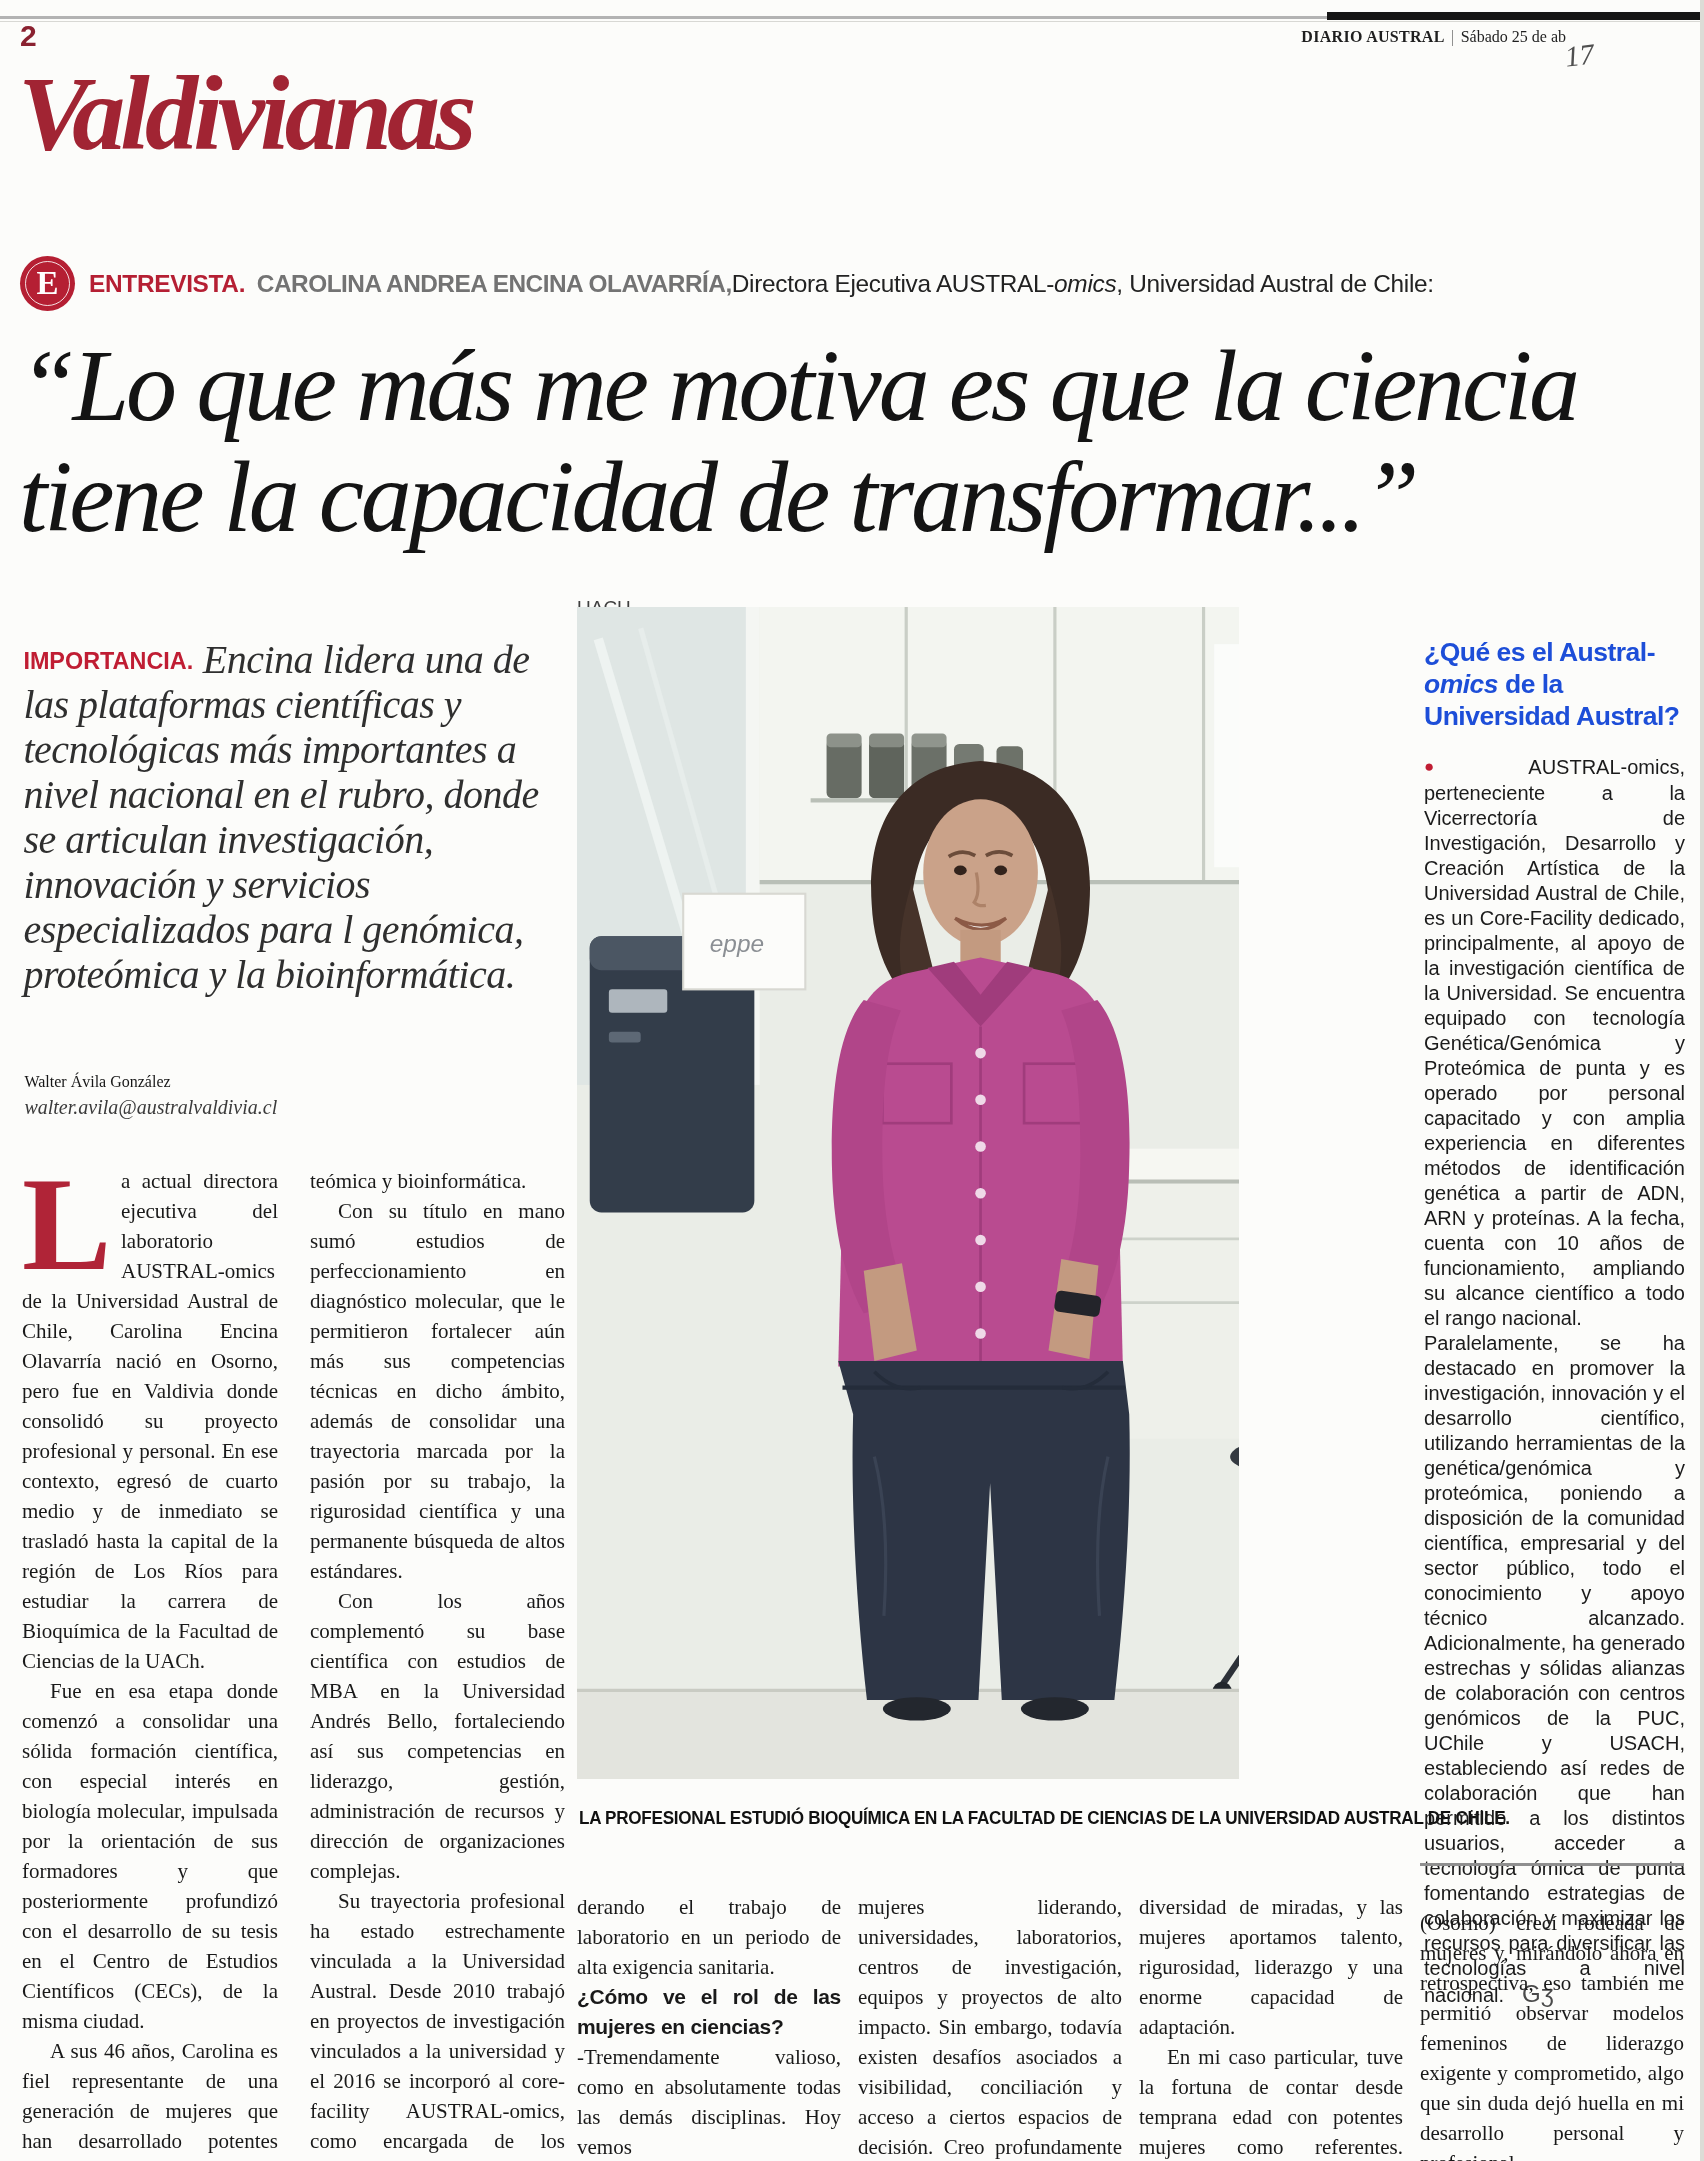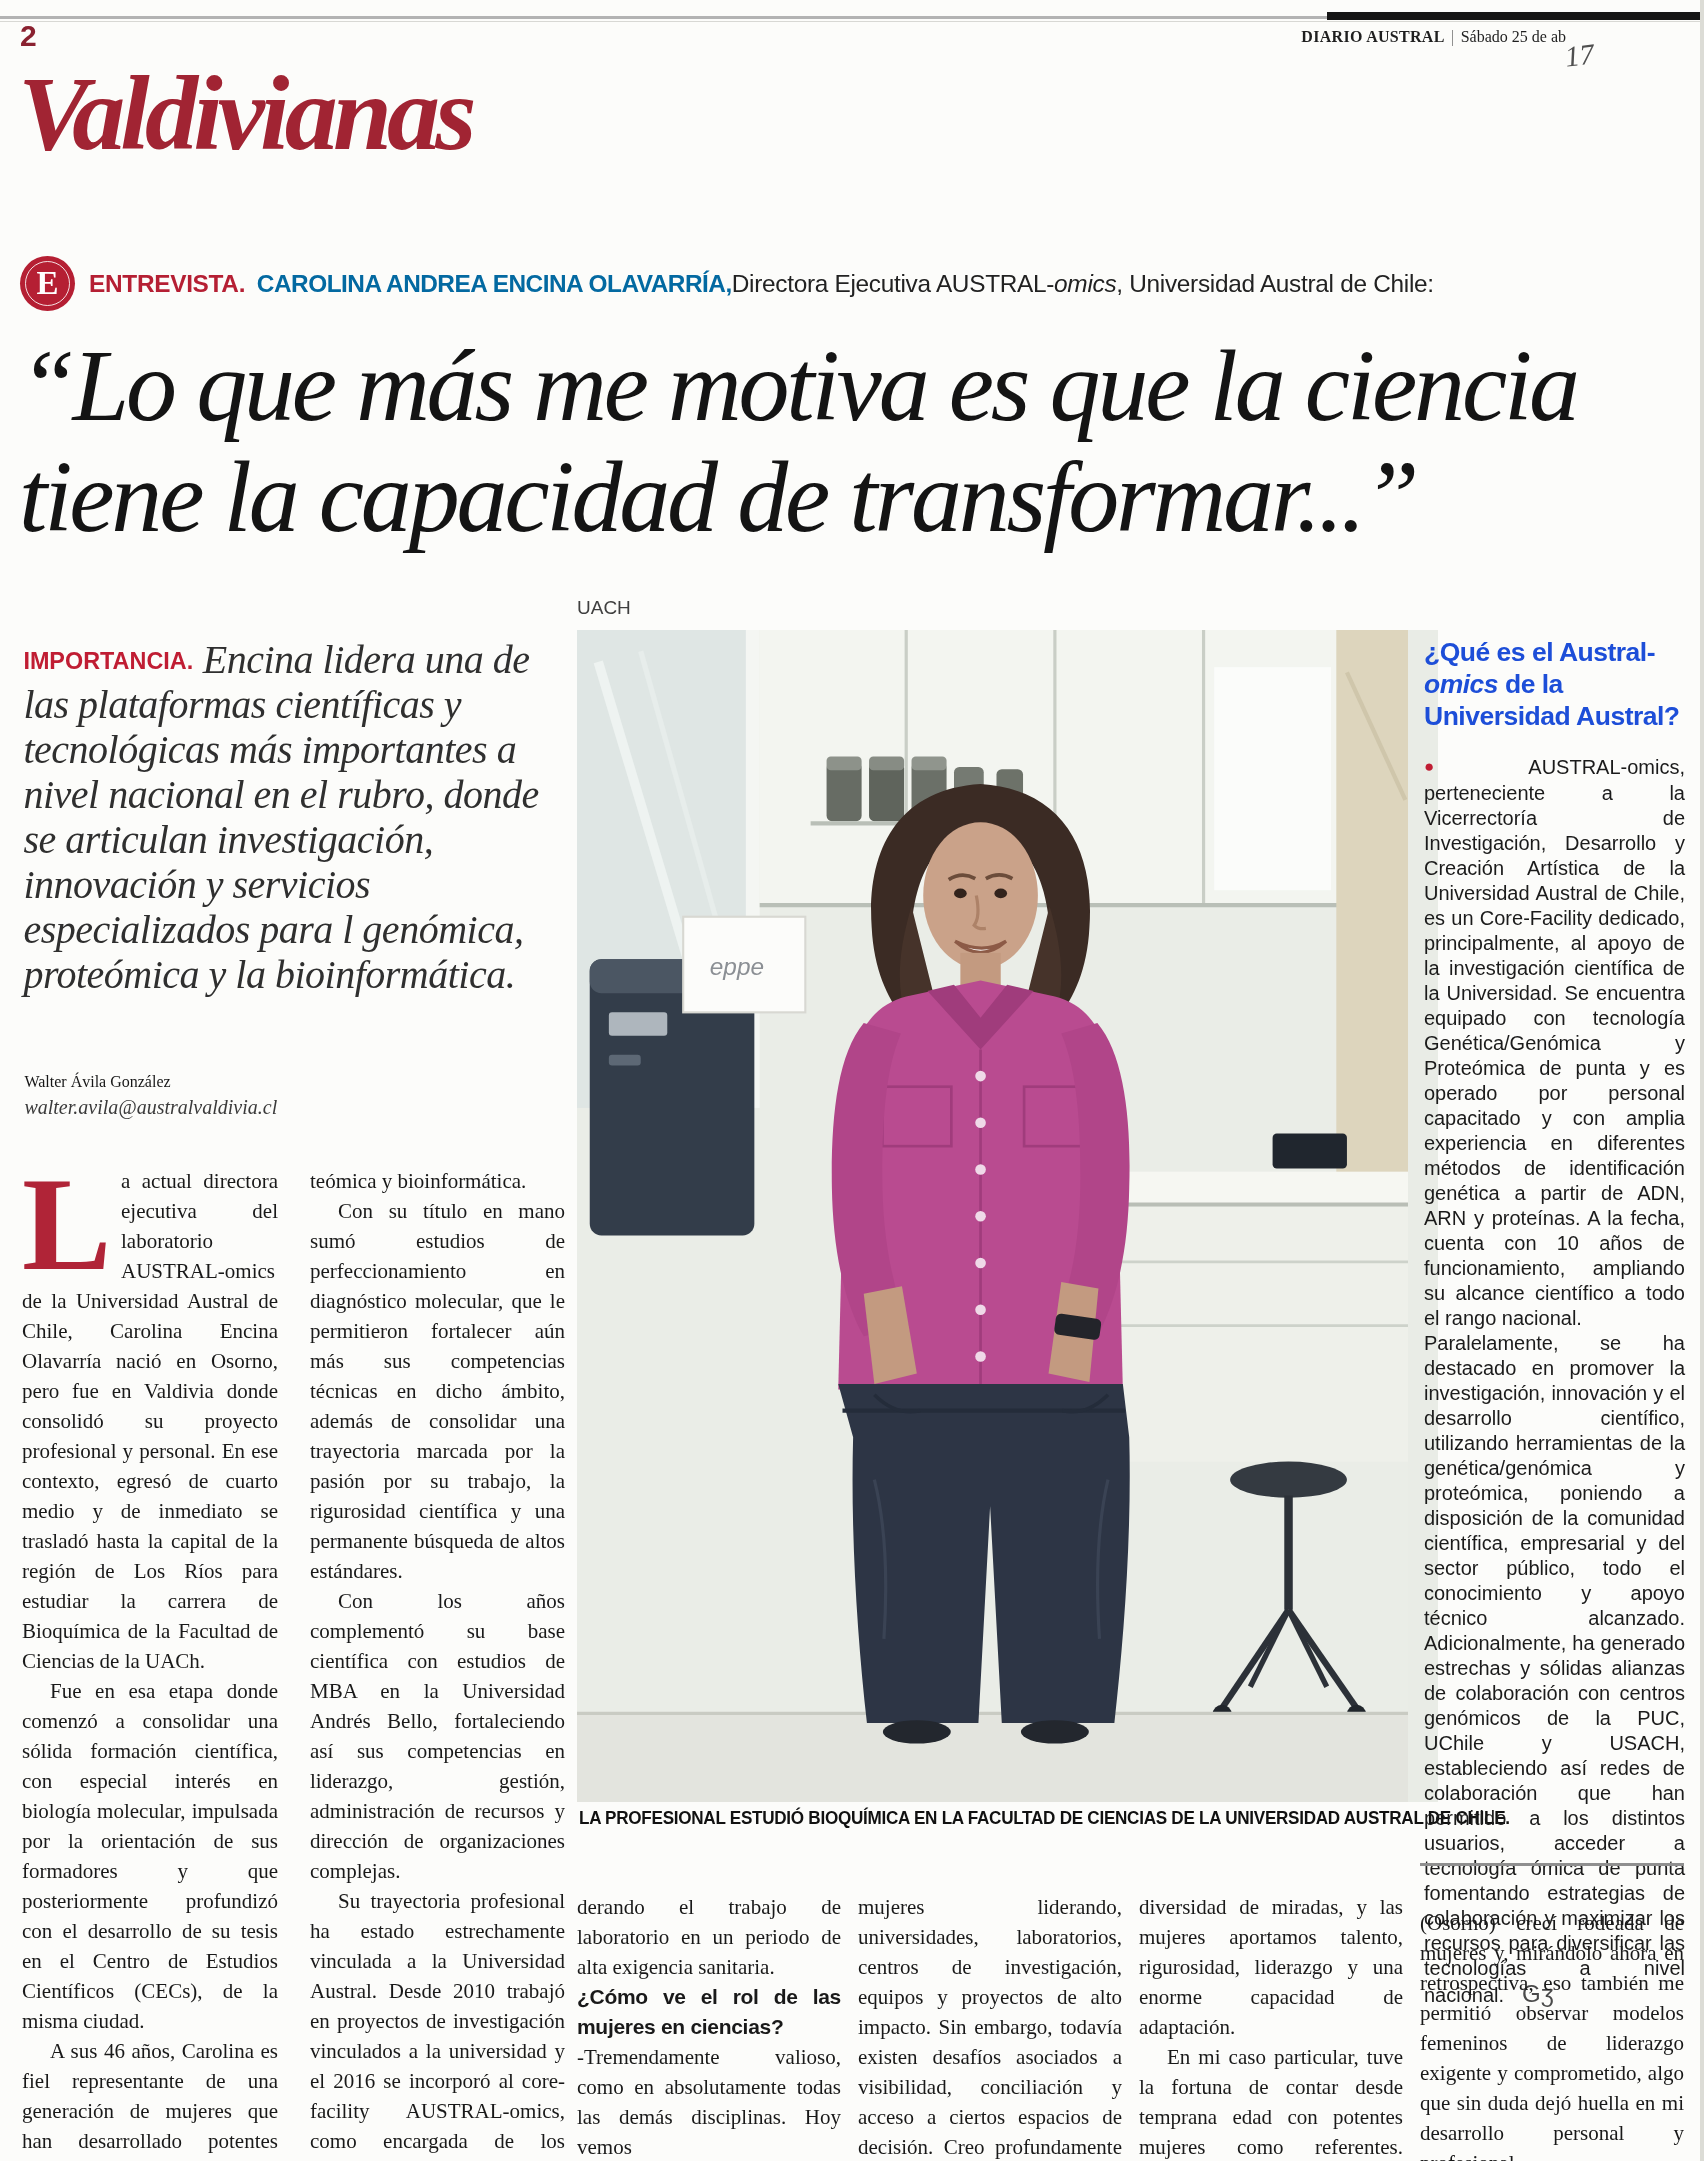--- a/index.html
+++ b/index.html
@@ -28,21 +28,21 @@
     font:bold italic 106px "Liberation Serif","DejaVu Serif",serif;
     letter-spacing:-4.8px;color:#a12433;}
 
   
   .kicker{position:absolute;top:256px;left:20px;display:flex;align-items:center;white-space:nowrap;}
   .kicker-badge{width:55px;height:55px;border-radius:50%;background:#b51f33;position:relative;flex:0 0 auto;
     display:flex;align-items:center;justify-content:center;margin-right:14px;}
   .kicker-badge::after{content:"";position:absolute;inset:4.8px;border:1.6px solid rgba(255,255,255,.85);border-radius:50%;}
   .kicker-initial{color:#fff;font:bold 33px "Liberation Serif",serif;position:relative;z-index:1;}
   .kicker-label{color:#b51f33;font:bold 24.4px "Liberation Sans","DejaVu Sans",sans-serif;letter-spacing:-0.3px;margin-right:11.7px;}
-  .kicker-name{font:bold 24.4px "Liberation Sans","DejaVu Sans",sans-serif;letter-spacing:-0.5px;color:#0369a1;}
+  .kicker-name{font:bold 24.4px "Liberation Sans","DejaVu Sans",sans-serif;letter-spacing:-0.5px;color:#737373;}
   .kicker-role{font:24.4px "Liberation Sans","DejaVu Sans",sans-serif;color:#222;letter-spacing:-0.3px;}
   .kicker-role .it{font-style:italic;}
 
   
   .headline{position:absolute;top:330px;left:19px;width:1672px;
     font-style:italic;font-weight:400;font-size:102px;line-height:111px;letter-spacing:-3.2px;color:#141414;}
 
   
   .deck{position:absolute;top:637px;left:23.4px;width:535px;
     font-style:italic;font-size:40px;line-height:45px;color:#2f2f2f;letter-spacing:-0.5px;}
@@ -55,21 +55,21 @@
 
   
   .leftcols{position:absolute;top:1166px;left:22px;width:542px;display:grid;grid-template-columns:256px 255px;column-gap:32px;}
   .bodytext p{margin:0;font-size:21px;line-height:30px;text-align:justify;text-indent:28px;color:#191919;}
   .bodytext p.noindent{text-indent:0;}
   .dropcap{float:left;font:bold 134px/109px "Liberation Serif",serif;color:#b02437;padding:4.2px 9.6px 0 0;}
 
   
   .photo-credit{position:absolute;top:597px;left:577px;width:828px;
     font:19px "Liberation Sans","DejaVu Sans",sans-serif;color:#3f3f3f;}
-  .photo{position:absolute;top:630px;left:577px;width:824px;height:1172px;background:#e9ece6;overflow:hidden;padding-left:37px;}
+  .photo{position:absolute;top:607px;left:577px;width:662px;height:1172px;background:#e9ece6;overflow:hidden;}
   .photo svg{position:absolute;inset:0;}
   .photo-caption{position:absolute;top:1807px;left:579px;width:849px;
     font:bold 18.6px "Liberation Sans","DejaVu Sans",sans-serif;letter-spacing:-0.3px;color:#111;
     transform:scaleX(0.92);transform-origin:left top;white-space:nowrap;}
 
   
   .sidebar{position:absolute;top:636px;left:1424px;width:261px;font-family:"Liberation Sans","DejaVu Sans",sans-serif;}
   .sidebar-title{font-weight:bold;font-size:26.5px;line-height:32px;letter-spacing:-0.5px;color:#1d4ed8;margin:0 0 23.4px 0;}
   .sidebar-title .it{font-style:italic;}
   .sidebar p{margin:0;font-size:20px;line-height:25px;text-align:justify;color:#1b1b1b;}

